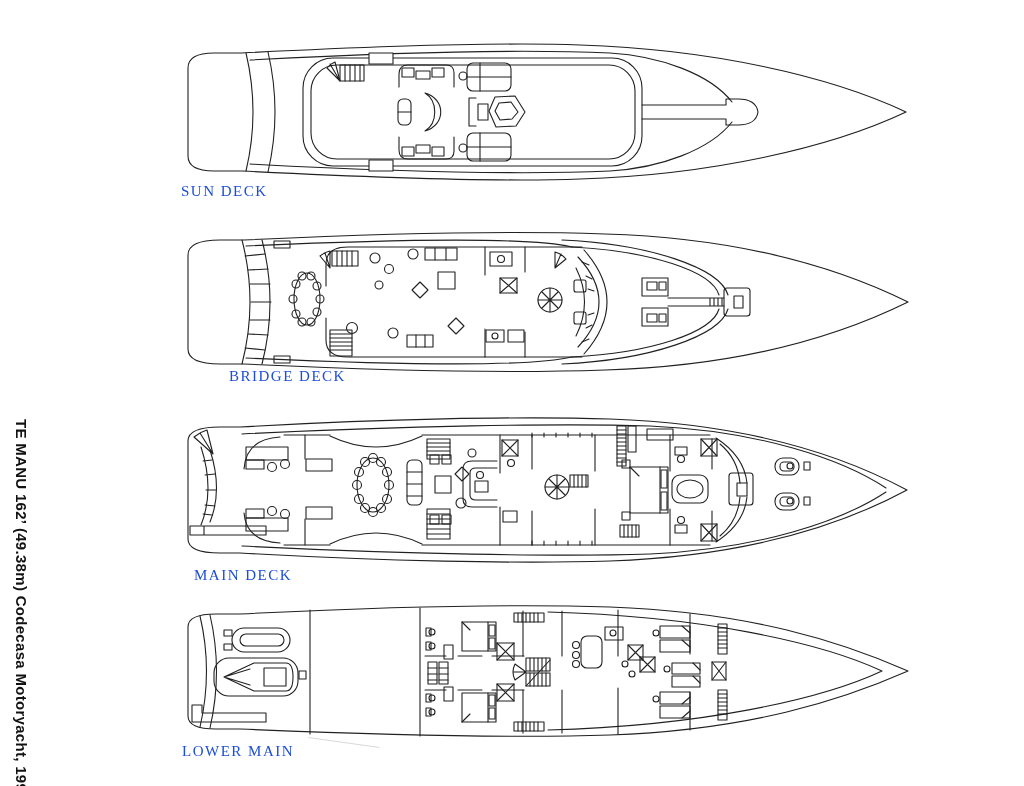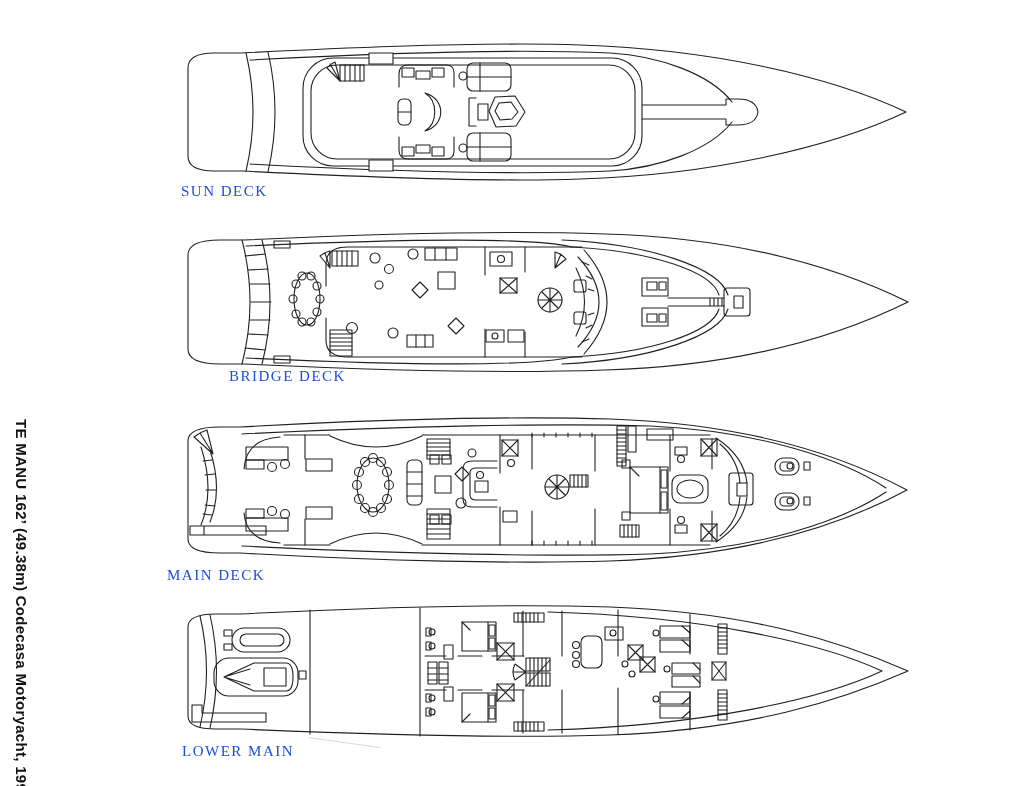--- a/index.html
+++ b/index.html
@@ -220,21 +220,21 @@
     <rect x="595" y="45" width="24" height="17" rx="8"></rect>
       <rect x="600" y="49" width="14" height="9" rx="4"></rect>
       <circle cx="610" cy="53" r="3"></circle>
     <rect x="595" y="80" width="24" height="17" rx="8"></rect>
       <rect x="600" y="84" width="14" height="9" rx="4"></rect>
       <circle cx="610" cy="88" r="3"></circle>
     <rect x="624" y="49" width="6" height="8"></rect>
       <rect x="624" y="84" width="6" height="8"></rect>
   </svg>
 </div>
-<div class="deck-label" style="left:167px;top:567px;">MAIN DECK</div>
+<div class="deck-label" style="left:194px;top:567px;">MAIN DECK</div>
 
 <div class="deck" style="left:180px;top:600px;">
   <svg class="plan" width="740" height="145" viewBox="0 0 740 145">
     <path d="M36,14 L60,14 C200,7 340,4 430,7 C570,12 662,42 728,71 C662,100 570,130 430,135 C340,138 200,135 60,129 L36,129 Q8,129 8,116 L8,27 Q8,14 36,14 Z"></path>
     <path d="M368,12 C520,16 640,42 702,71 C640,100 520,126 368,130"></path>
     <path d="M20,16 Q33,71 20,127 M30,15 Q43,71 30,128"></path>
     <rect x="52" y="28" width="58" height="24" rx="12"></rect>
       <rect x="60" y="34" width="44" height="12" rx="6"></rect>
     <rect x="44" y="30" width="8" height="6"></rect>
       <rect x="44" y="44" width="8" height="6"></rect>

